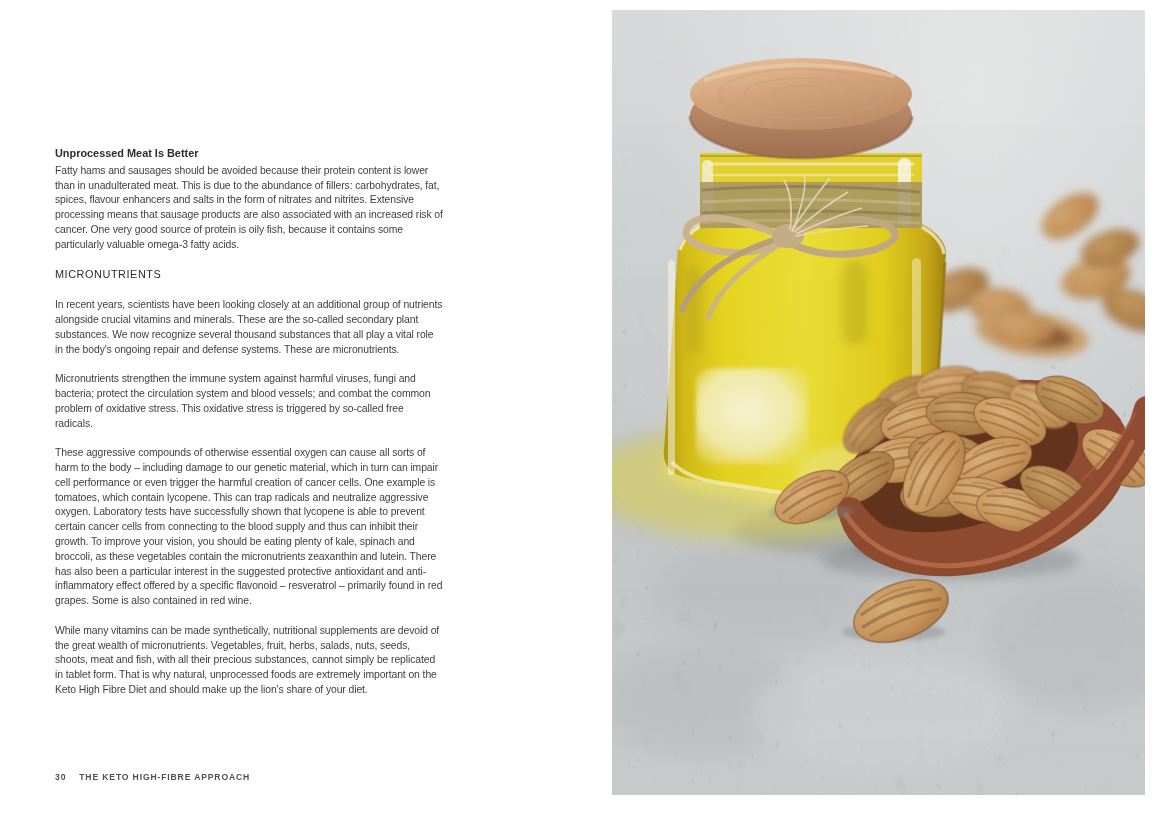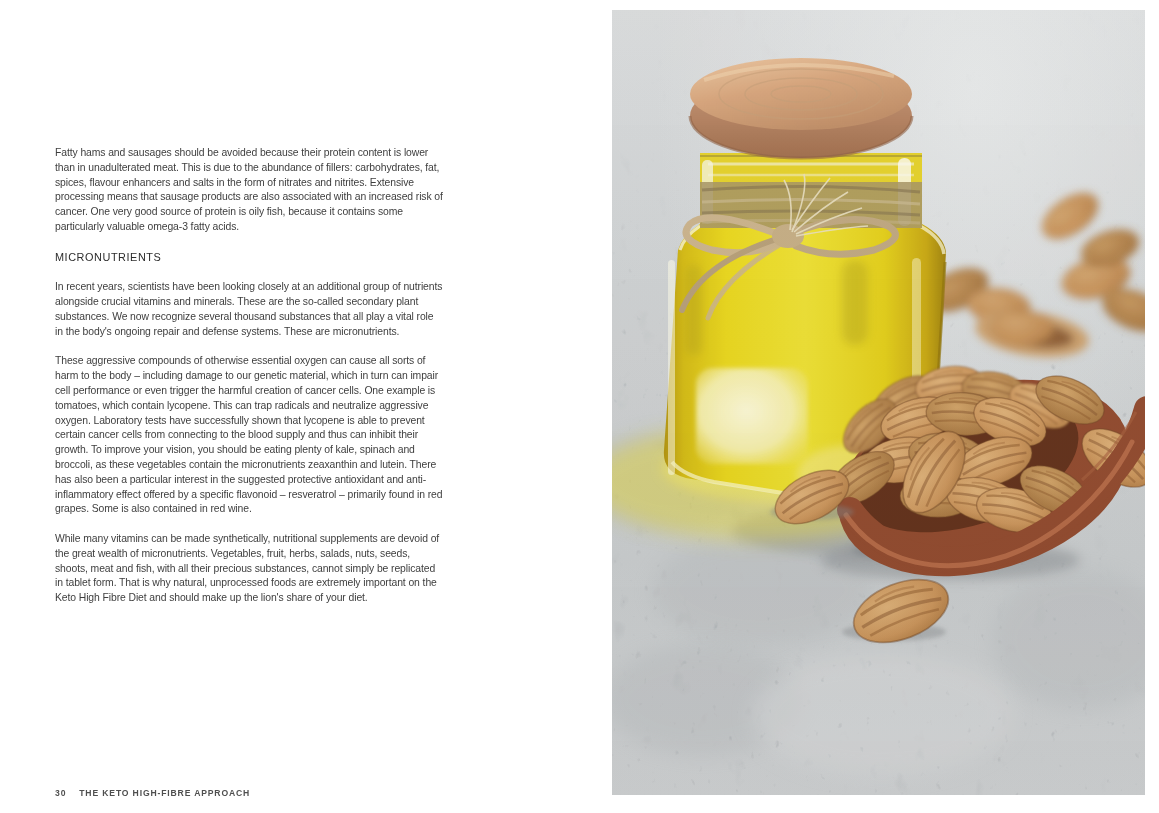--- a/index.html
+++ b/index.html
@@ -13,37 +13,39 @@
     color:#3e3e3e;font-size:10.4px;line-height:14.8px;letter-spacing:-0.1px;
   }
   .text-col p{margin:0 0 14.8px}
   .subheading{
     font-size:10.9px;font-weight:bold;color:#2c2c2c;margin:0 0 3px;letter-spacing:0;
   }
   .section-heading{
     font-size:10.9px;font-weight:normal;color:#2c2c2c;letter-spacing:.55px;margin:13px 0 16px;
   }
   .page-footer{
-    position:absolute;left:55px;top:788px;display:flex;gap:13px;align-items:flex-end;
+    position:absolute;left:55px;top:772px;display:flex;gap:13px;align-items:flex-end;
     font-size:8.6px;font-weight:bold;letter-spacing:.85px;color:#4f4f4f;
   }
   .photo{
     position:absolute;left:612px;top:10px;width:533px;height:785px;margin:0;overflow:hidden;
     background:#ced1d2;
   }
   .photo svg{display:block;width:533px;height:785px}
 </style>
 </head>
 <body>
 
 <section>
   <article class="text-col">
+    <h3 class="subheading">Unprocessed Meat Is Better</h3>
     <p>Fatty hams and sausages should be avoided because their protein content is lower than in unadulterated meat. This is due to the abundance of fillers: carbohydrates, fat, spices, flavour enhancers and salts in the form of nitrates and nitrites. Extensive processing means that sausage products are also associated with an increased risk of cancer. One very good source of protein is oily fish, because it contains some particularly valuable omega-3 fatty acids.</p>
     <h2 class="section-heading">MICRONUTRIENTS</h2>
     <p>In recent years, scientists have been looking closely at an additional group of nutrients alongside crucial vitamins and minerals. These are the so-called secondary plant substances. We now recognize several thousand substances that all play a vital role in the body's ongoing repair and defense systems. These are micronutrients.</p>
+    <p>Micronutrients strengthen the immune system against harmful viruses, fungi and bacteria; protect the circulation system and blood vessels; and combat the common problem of oxidative stress. This oxidative stress is triggered by so-called free radicals.</p>
     <p>These aggressive compounds of otherwise essential oxygen can cause all sorts of harm to the body – including damage to our genetic material, which in turn can impair cell performance or even trigger the harmful creation of cancer cells. One example is tomatoes, which contain lycopene. This can trap radicals and neutralize aggressive oxygen. Laboratory tests have successfully shown that lycopene is able to prevent certain cancer cells from connecting to the blood supply and thus can inhibit their growth. To improve your vision, you should be eating plenty of kale, spinach and broccoli, as these vegetables contain the micronutrients zeaxanthin and lutein. There has also been a particular interest in the suggested protective antioxidant and anti-inflammatory effect offered by a specific flavonoid – resveratrol – primarily found in red grapes. Some is also contained in red wine.</p>
     <p>While many vitamins can be made synthetically, nutritional supplements are devoid of the great wealth of micronutrients. Vegetables, fruit, herbs, salads, nuts, seeds, shoots, meat and fish, with all their precious substances, cannot simply be replicated in tablet form. That is why natural, unprocessed foods are extremely important on the Keto High Fibre Diet and should make up the lion's share of your diet.</p>
   </article>
 
   <footer class="page-footer">
     <span>30</span>
     <span>THE KETO HIGH-FIBRE APPROACH</span>
   </footer>
 </section>
 

